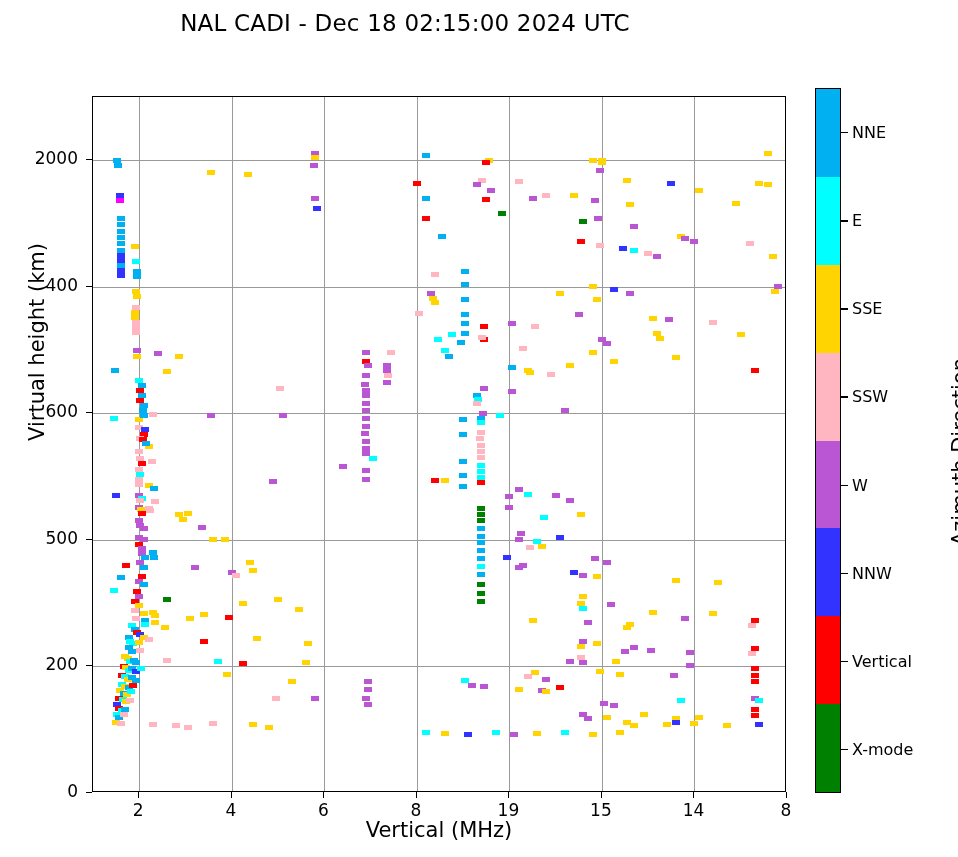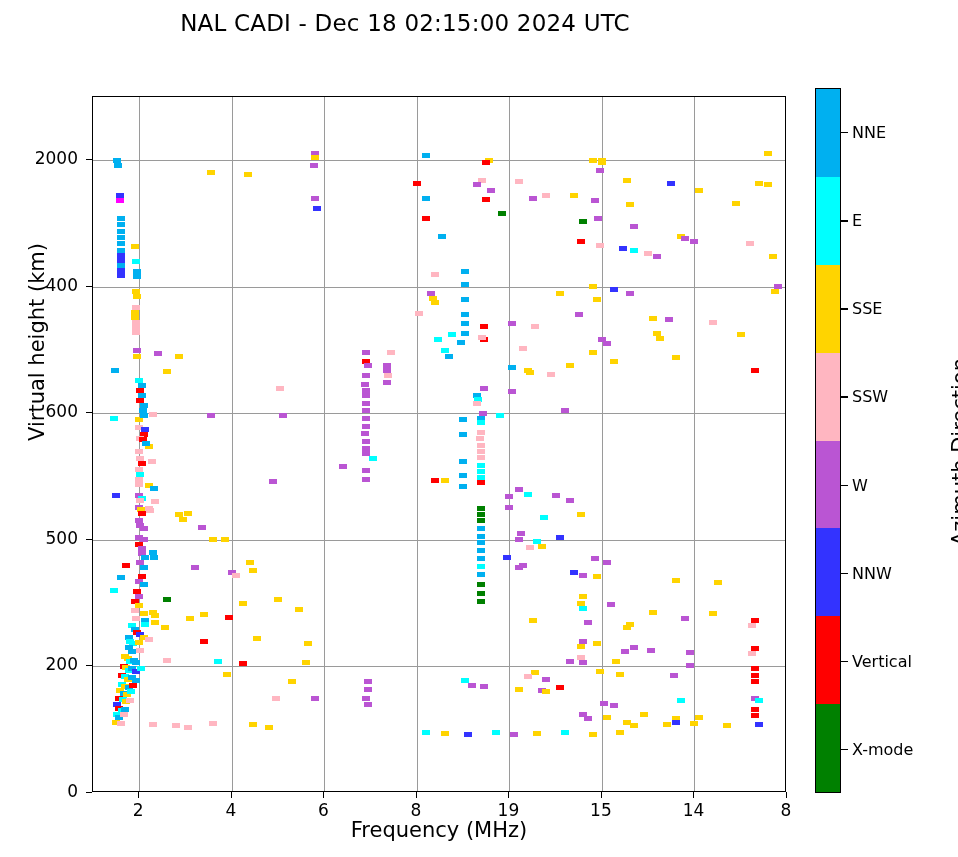--- a/index.html
+++ b/index.html
@@ -521,21 +521,21 @@
       <div class="pt" style="left: 139px; top: 476px; width: 8px; height: 5px; background: rgb(255, 182, 193);"></div>
       <div class="pt" style="left: 181px; top: 500px; width: 8px; height: 5px; background: rgb(255, 212, 0);"></div>
       <div class="pt" style="left: 146px; top: 504px; width: 8px; height: 5px; background: rgb(255, 212, 0);"></div>
       <div class="pt" style="left: 202px; top: 510px; width: 8px; height: 5px; background: rgb(255, 212, 0);"></div>
       <div class="pt" style="left: 107px; top: 542px; width: 8px; height: 5px; background: rgb(255, 0, 0);"></div>
       <div class="pt" style="left: 160px; top: 539px; width: 8px; height: 5px; background: rgb(255, 212, 0);"></div>
       <div class="pt" style="left: 211px; top: 544px; width: 8px; height: 5px; background: rgb(255, 212, 0);"></div>
     </div>
 
   <div id="ylabel">Virtual height (km)</div>
-  <div id="xlabel">Frequency (MHz)</div>
+  <div id="xlabel">Vertical (MHz)</div>
 
   <div id="cbar">
       <div class="seg" style="background: rgb(0, 176, 240);"></div>
       <div class="seg" style="background: rgb(0, 255, 255);"></div>
       <div class="seg" style="background: rgb(255, 212, 0);"></div>
       <div class="seg" style="background: rgb(255, 182, 193);"></div>
       <div class="seg" style="background: rgb(186, 85, 211);"></div>
       <div class="seg" style="background: rgb(51, 51, 255);"></div>
       <div class="seg" style="background: rgb(255, 0, 0);"></div>
       <div class="seg" style="background: rgb(0, 128, 0);"></div>

